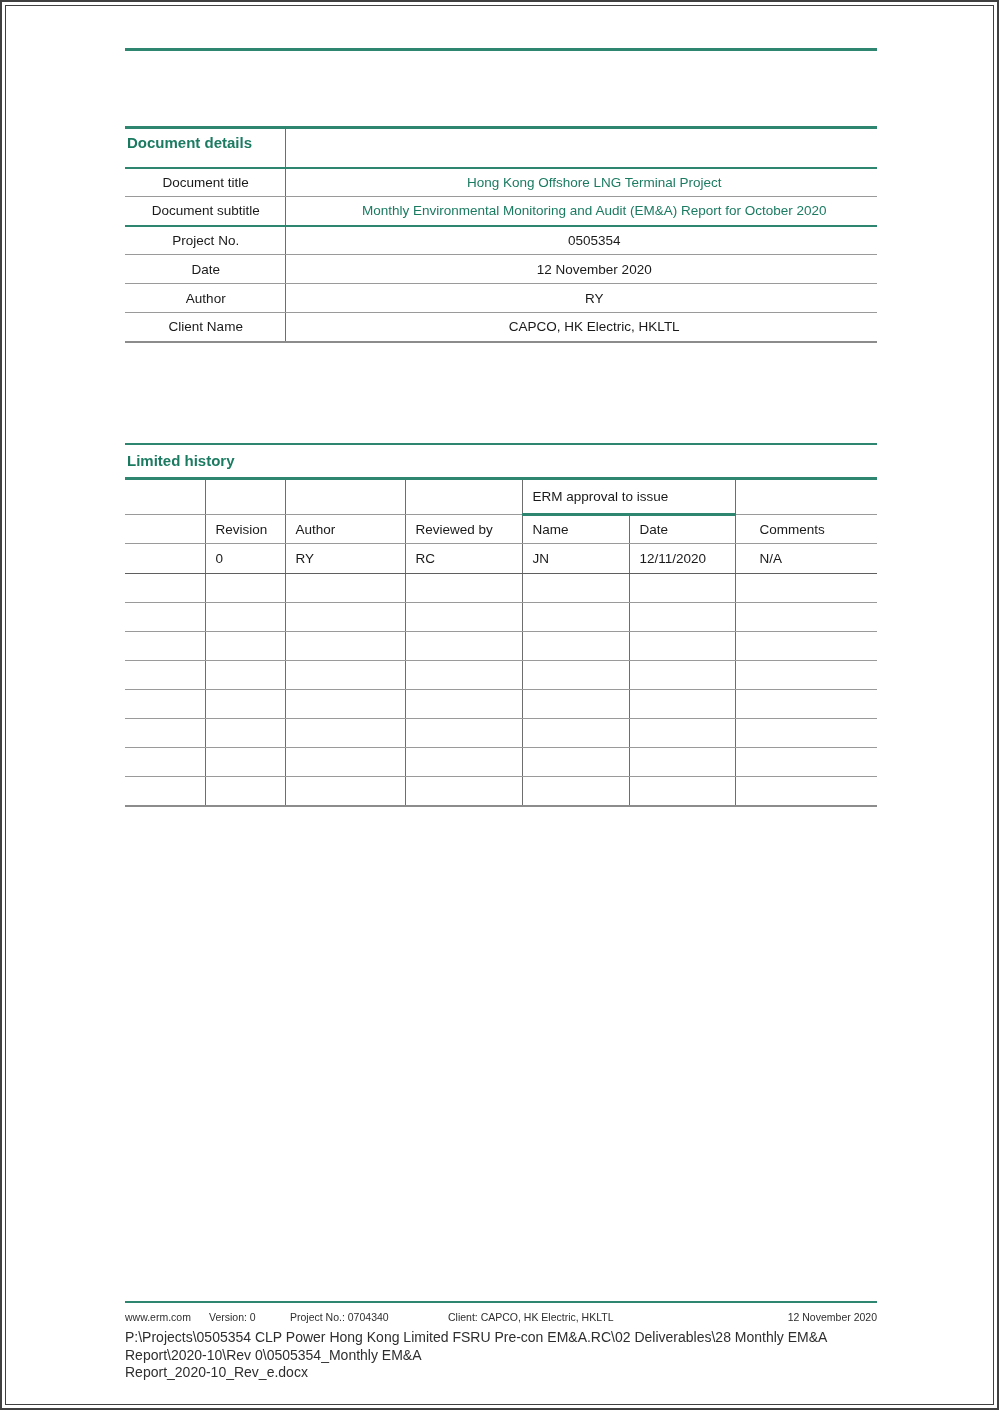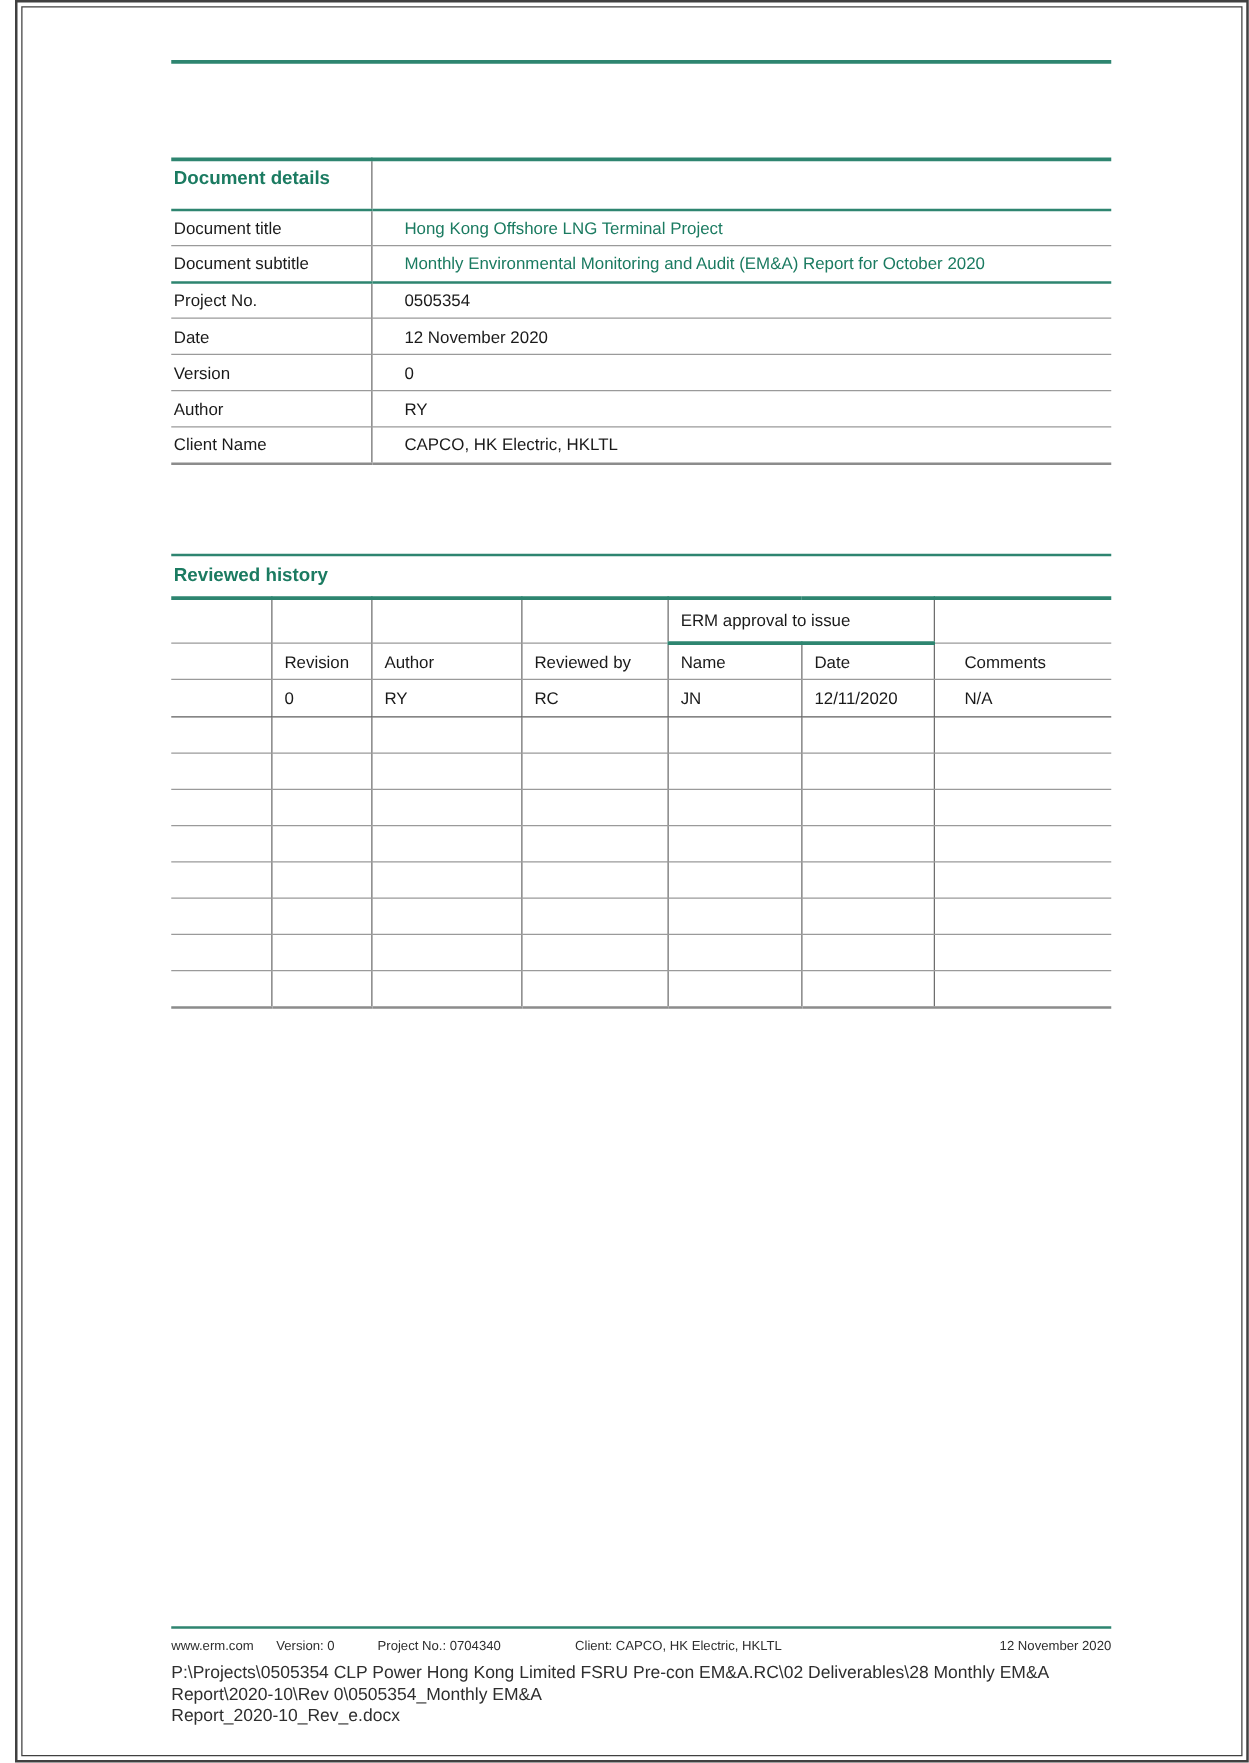--- a/index.html
+++ b/index.html
@@ -15,21 +15,20 @@
   body{
     font-family:"Liberation Sans","DejaVu Sans",sans-serif;
     background:#ffffff;
     width:999px;height:1410px;
     position:relative;
   }
   .page{
     position:absolute;inset:0;
     background:#ffffff;
     border:2px solid var(--frame);
-    margin-left:12px;
   }
   .page-frame{
     position:absolute;inset:3px;
     border:1px solid var(--frame);
     pointer-events:none;
   }
   .content{
     position:absolute;left:123px;top:0;width:752px;height:100%;
   }
   .top-rule{
@@ -48,20 +47,21 @@
   .details-table .head-row .cell-label{
     font-weight:bold;font-size:15px;color:var(--green-text);
   }
   .details-table .cell-label{
     border-right:1px solid var(--border-mid);
     padding-left:2px;
   }
   .details-table tbody td{
     height:29px;vertical-align:middle;
     border-bottom:1px solid var(--border-light);
+    text-align:center;
   }
   .details-table tbody .cell-value{padding-left:26px;}
   .details-table tbody tr:nth-child(2) td{border-bottom:2px solid var(--rule-green);}
   .details-table tbody tr:last-child td{border-bottom:2px solid var(--border-heavy);}
   .green-text{color:var(--green-text);}
   
   .history-section{position:absolute;top:441px;left:0;width:100%;}
   .history-heading{
     border-top:2px solid var(--rule-green);
     padding:7px 0 7px 2px;
@@ -126,38 +126,34 @@
             </tr>
             <tr>
               <td class="cell-label">Project No.</td>
               <td class="cell-value">0505354</td>
             </tr>
             <tr>
               <td class="cell-label">Date</td>
               <td class="cell-value">12 November 2020</td>
             </tr>
             <tr>
-              <td class="cell-label">Version</td>
-              <td class="cell-value">0</td>
-            </tr>
-            <tr>
               <td class="cell-label">Author</td>
               <td class="cell-value">RY</td>
             </tr>
             <tr>
               <td class="cell-label">Client Name</td>
               <td class="cell-value">CAPCO, HK Electric, HKLTL</td>
             </tr>
           </tbody>
       </table>
     </div>
 
     <div class="history-section">
       <div class="history-heading">
-        <span class="section-title">Reviewed history</span>
+        <span class="section-title">Limited history</span>
       </div>
       <table class="history-table">
         <colgroup>
           <col style="width:80px">
             <col style="width:80px">
             <col style="width:120px">
           <col style="width:117px">
             <col style="width:107px">
             <col style="width:106px">
             <col style="width:142px">

